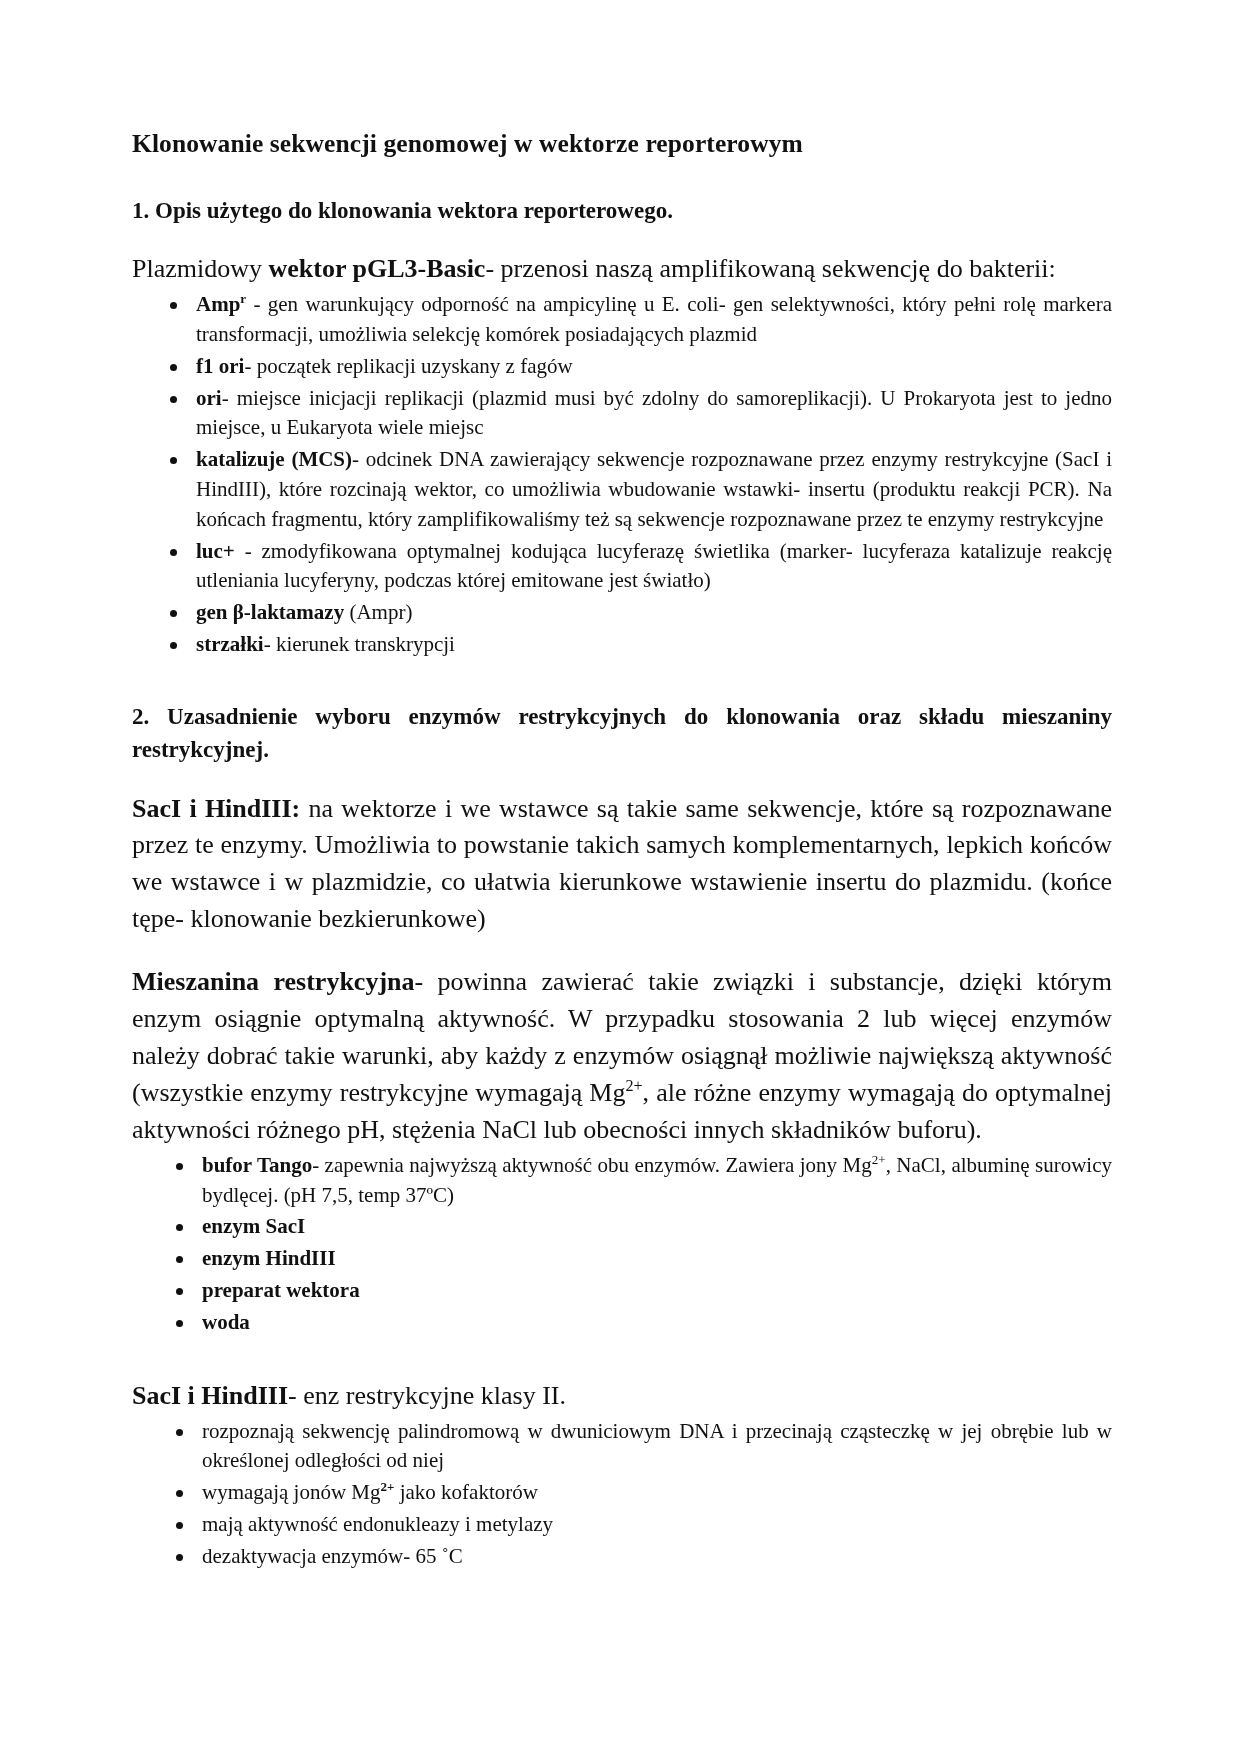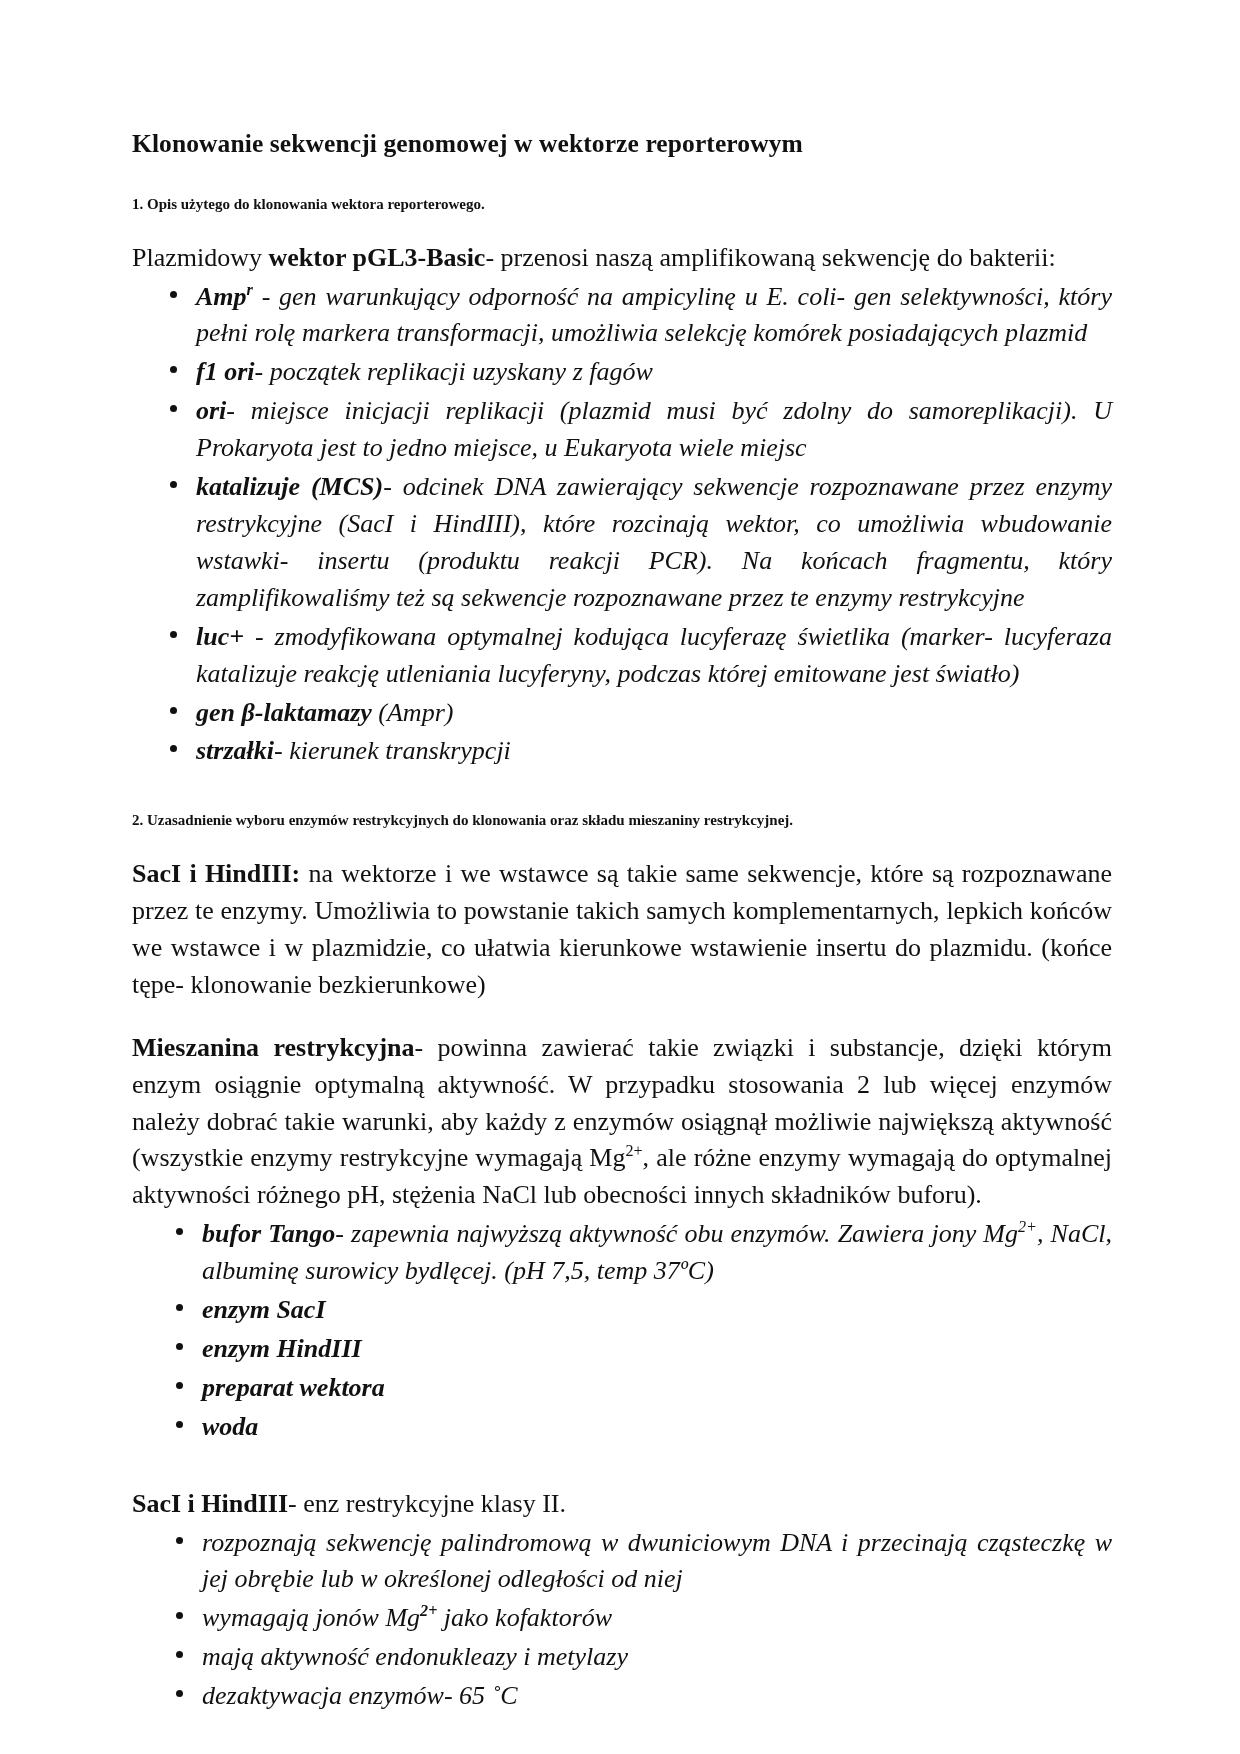--- a/index.html
+++ b/index.html
@@ -24,21 +24,21 @@
     background: #ffffff;
   }
   .doc-title {
     font-size: 25.5px;
     font-weight: bold;
     letter-spacing: 0.1px;
     margin: 0 0 34px 0;
     line-height: 1.25;
   }
   .section-heading {
-    font-size: 15px;
+    font-size: 23px;
     font-weight: bold;
     margin: 0 0 24px 0;
     line-height: 1.45;
   }
   .section-heading.justified {
     text-align: justify;
     text-align-last: left;
   }
   p.para {
     font-size: 26px;
@@ -53,27 +53,26 @@
   p.para.tight {
     margin-bottom: 2px;
   }
   ul.bullets {
     list-style: none;
     margin: 0 0 26px 0;
     padding: 0;
   }
   ul.bullets li {
     position: relative;
-    font-size: 26px;
+    font-size: 21px;
     line-height: 1.42;
     padding-left: 64px;
     margin-bottom: 2px;
     text-align: justify;
     text-align-last: left;
-    font-style: italic;
   }
   ul.bullets li.short {
     text-align: left;
     text-align-last: left;
   }
   ul.bullets li::before {
     content: "";
     position: absolute;
     left: 38px;
     top: 12px;

